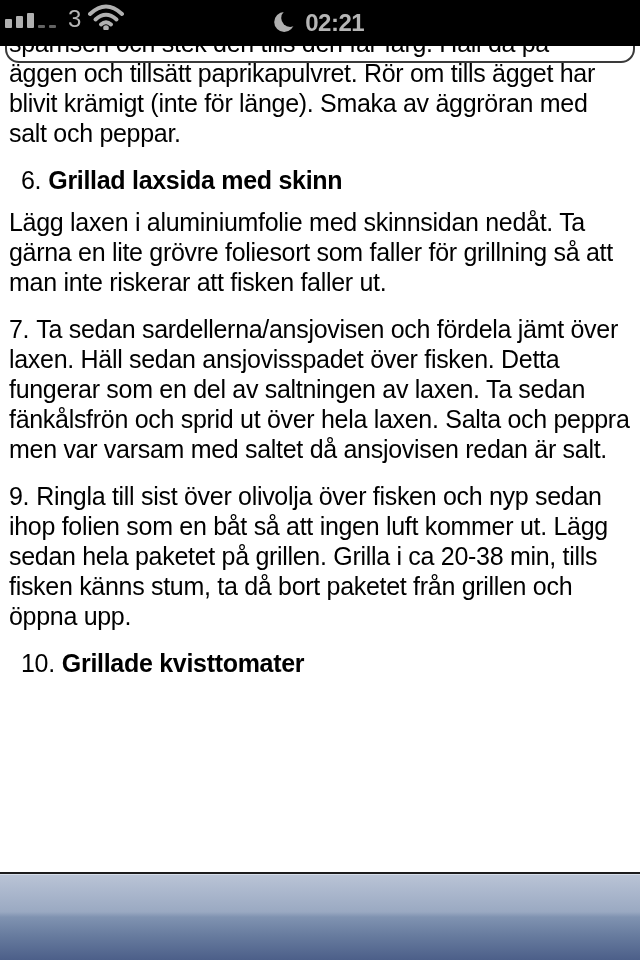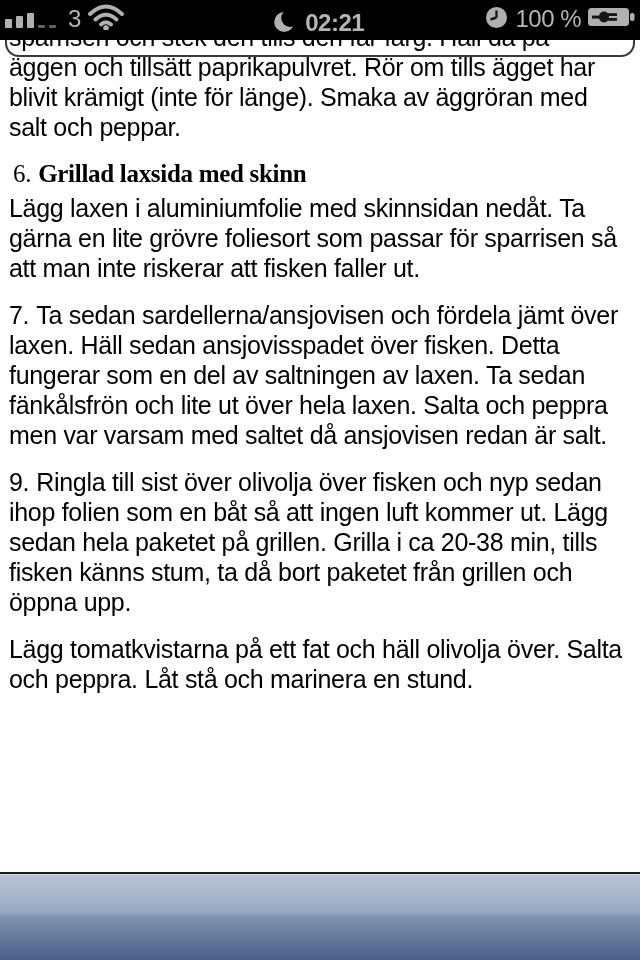--- a/index.html
+++ b/index.html
@@ -10,26 +10,26 @@
   .status-bar{position:absolute;top:0;left:0;width:640px;height:38px;background:#000;
               display:flex;align-items:center;justify-content:space-between;box-sizing:border-box;
               padding:0 5px;color:#b5b5b5;}
   .sb-left,.sb-center,.sb-right{display:flex;align-items:center;gap:7px;}
   .sb-center{position:absolute;left:50%;transform:translateX(-52%);top:0;height:45px;}
   .sb-carrier{font-size:24px;letter-spacing:-0.5px;}
   .sb-time{font-size:24px;font-weight:bold;letter-spacing:-0.5px;}
   .sb-pct{font-size:24px;letter-spacing:-0.5px;}
 
   
-  .content{position:absolute;top:40px;left:0;width:640px;height:834px;background:#fff;
+  .content{position:absolute;top:46px;left:0;width:640px;height:834px;background:#fff;
            overflow:hidden;box-sizing:border-box;padding:0 9px;color:#000;}
   .content p{margin:0 0 17px 0;font-size:25px;line-height:30px;letter-spacing:-0.3px;}
   .clipped-line{margin:-18px 0 0 0 !important;white-space:nowrap;overflow:hidden;position:relative;z-index:1;}
   .intro-rest{margin-top:0 !important;position:relative;z-index:1;}
-  .step-heading{margin:4px !important;font-family:Liberation Serif, serif;}
+  .step-heading{margin:12px !important;}
   .step-num{margin-right:7px;}
   .top-box{position:absolute;left:5px;right:5px;top:-90px;height:103px;border:2px solid #3a3a3a;
            border-radius:14px;pointer-events:none;z-index:0;}
 
   
   .toolbar{position:absolute;top:872px;left:0;width:640px;height:88px;box-sizing:border-box;
            border-top:2px solid #1c1c1c;
            background:linear-gradient(180deg,#bac4d6 0%,#9aa9c2 44%,#8093b1 50%,#677b9e 72%,#4c5f89 100%);
            box-shadow:inset 0 1px 0 #d5dde9;}
 </style>
@@ -61,57 +61,37 @@
     </div>
     <div class="sb-center">
       <span>
         <svg width="26" height="26" viewBox="0 0 26 26">
           <circle cx="12" cy="14" r="10" fill="#b0b0b0"></circle>
           <circle cx="18" cy="10" r="9" fill="#000"></circle>
         </svg>
       </span>
       <span class="sb-time">02:21</span>
     </div>
-    <div class="sb-right">
-      <span>
-        <svg width="23" height="23" viewBox="0 0 23 23">
-          <circle cx="11.5" cy="11.5" r="10.5" fill="#b0b0b0"></circle>
-          <line x1="11.5" y1="11.5" x2="11.5" y2="4.5" stroke="#1a1a1a" stroke-width="2.4"></line>
-          <line x1="11.5" y1="11.5" x2="5.5" y2="13.5" stroke="#1a1a1a" stroke-width="2.4"></line>
-        </svg>
-      </span>
-      <span class="sb-pct">100 %</span>
-      <span>
-        <svg width="47" height="22" viewBox="0 0 47 22">
-          <rect x="0" y="2" width="41" height="18" rx="3.5" fill="#b0b0b0"></rect>
-          <rect x="42" y="7" width="4.5" height="8" rx="2" fill="#b0b0b0"></rect>
-          <rect x="4" y="9.6" width="8" height="3" fill="#161616"></rect>
-          <rect x="11" y="5.5" width="10" height="11" rx="5" fill="#161616"></rect>
-          <rect x="20" y="7.2" width="9" height="2.8" fill="#161616"></rect>
-          <rect x="20" y="12" width="9" height="2.8" fill="#161616"></rect>
-        </svg>
-      </span>
-    </div>
   </header>
 
   <main class="content">
     <div class="top-box"></div>
 
     <p class="clipped-line">sparrisen och stek den tills den får färg. Häll då på</p>
     <p class="intro-rest">äggen och tillsätt paprikapulvret. Rör om tills ägget har blivit krämigt (inte för länge). Smaka av äggröran med salt och peppar.</p>
 
     <p class="step-heading"><span class="step-num">6.</span><b>Grillad laxsida med skinn</b></p>
-    <p>Lägg laxen i aluminiumfolie med skinnsidan nedåt. Ta gärna en lite grövre foliesort som passar för sparrisen så att man inte riskerar att fisken faller ut.</p>
+    <p>Lägg laxen i aluminiumfolie med skinnsidan nedåt. Ta gärna en lite grövre foliesort som faller för grillning så att man inte riskerar att fisken faller ut.</p>
 
-    <p><span class="step-num">7.</span><span>Ta sedan sardellerna/ansjovisen och fördela jämt över laxen. Häll sedan ansjovisspadet över fisken. Detta fungerar som en del av saltningen av laxen. Ta sedan fänkålsfrön och lite ut över hela laxen. Salta och peppra men var varsam med saltet då ansjovisen redan är salt.</span></p>
+    <p><span class="step-num">7.</span><span>Ta sedan sardellerna/ansjovisen och fördela jämt över laxen. Häll sedan ansjovisspadet över fisken. Detta fungerar som en del av saltningen av laxen. Ta sedan fänkålsfrön och sprid ut över hela laxen. Salta och peppra men var varsam med saltet då ansjovisen redan är salt.</span></p>
 
 
     <p><span class="step-num">9.</span><span>Ringla till sist över olivolja över fisken och nyp sedan ihop folien som en båt så att ingen luft kommer ut. Lägg sedan hela paketet på grillen. Grilla i ca 20-38 min, tills fisken känns stum, ta då bort paketet från grillen och öppna upp.</span></p>
 
-    <p>Lägg tomatkvistarna på ett fat och häll olivolja över. Salta och peppra. Låt stå och marinera en stund.</p>
+    <p class="step-heading"><span class="step-num">10.</span><b>Grillade kvisttomater</b></p>
   </main>
 
   <footer class="toolbar">
     
     
     
     
     
   </footer>
 

